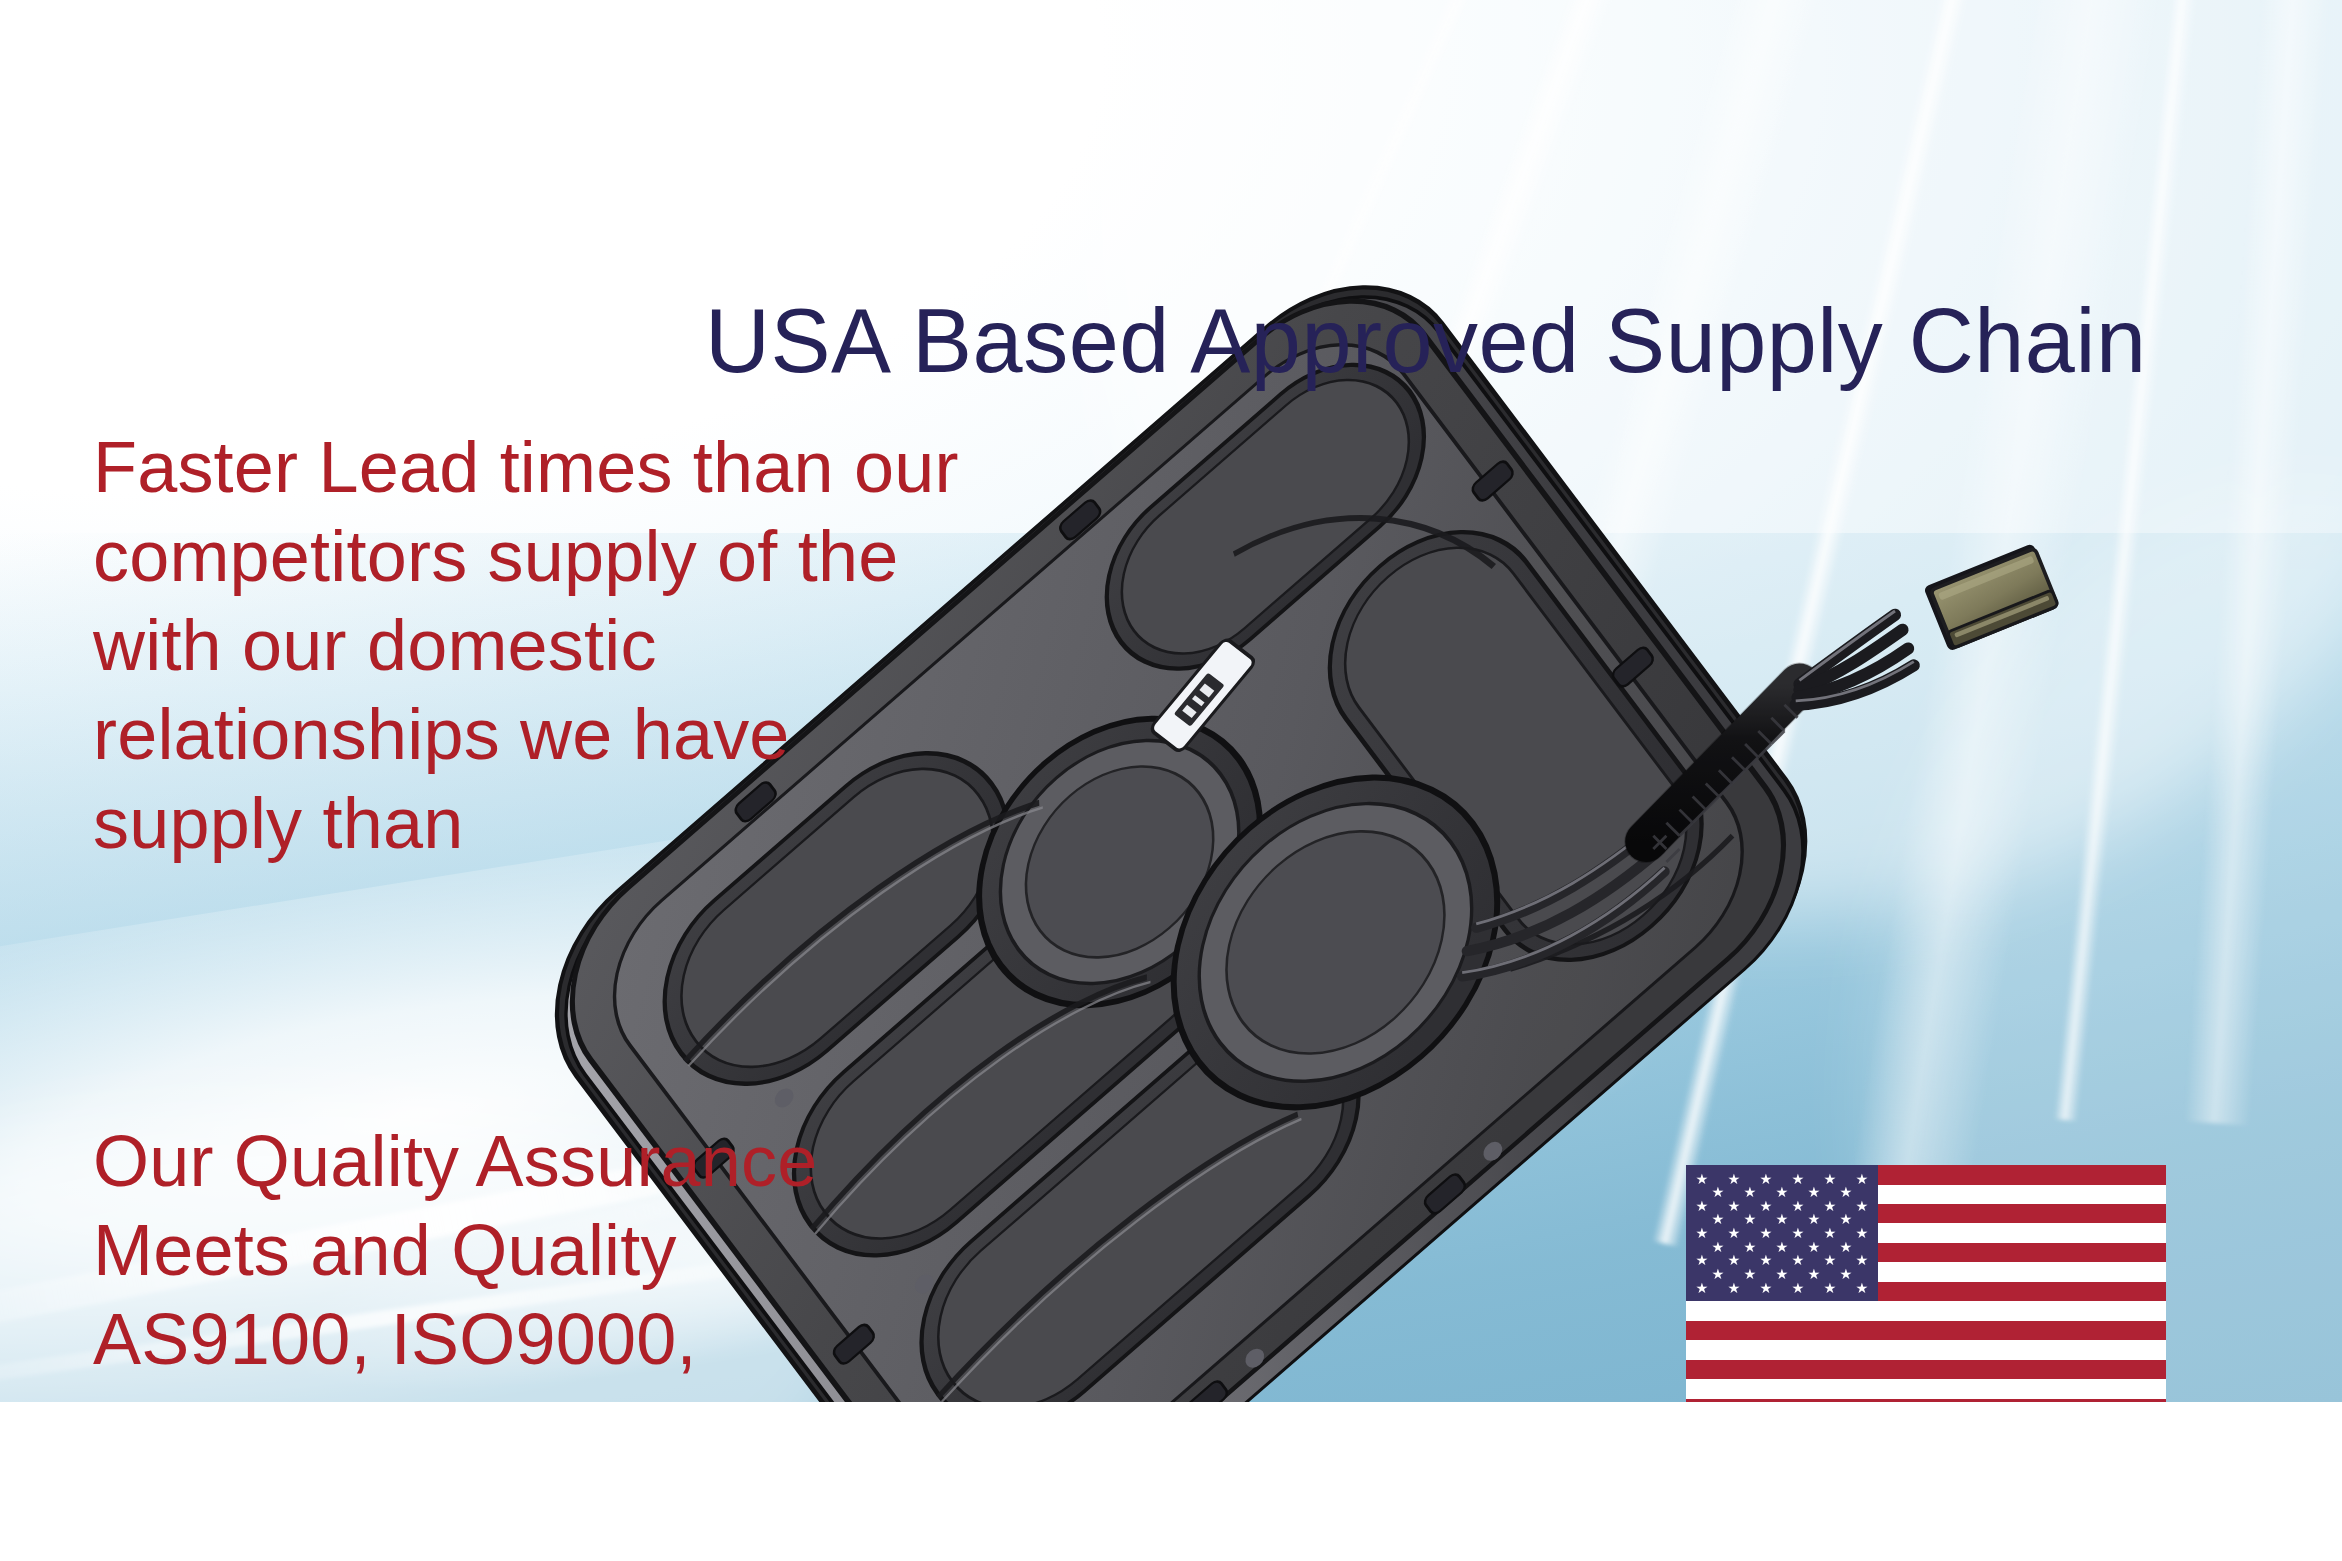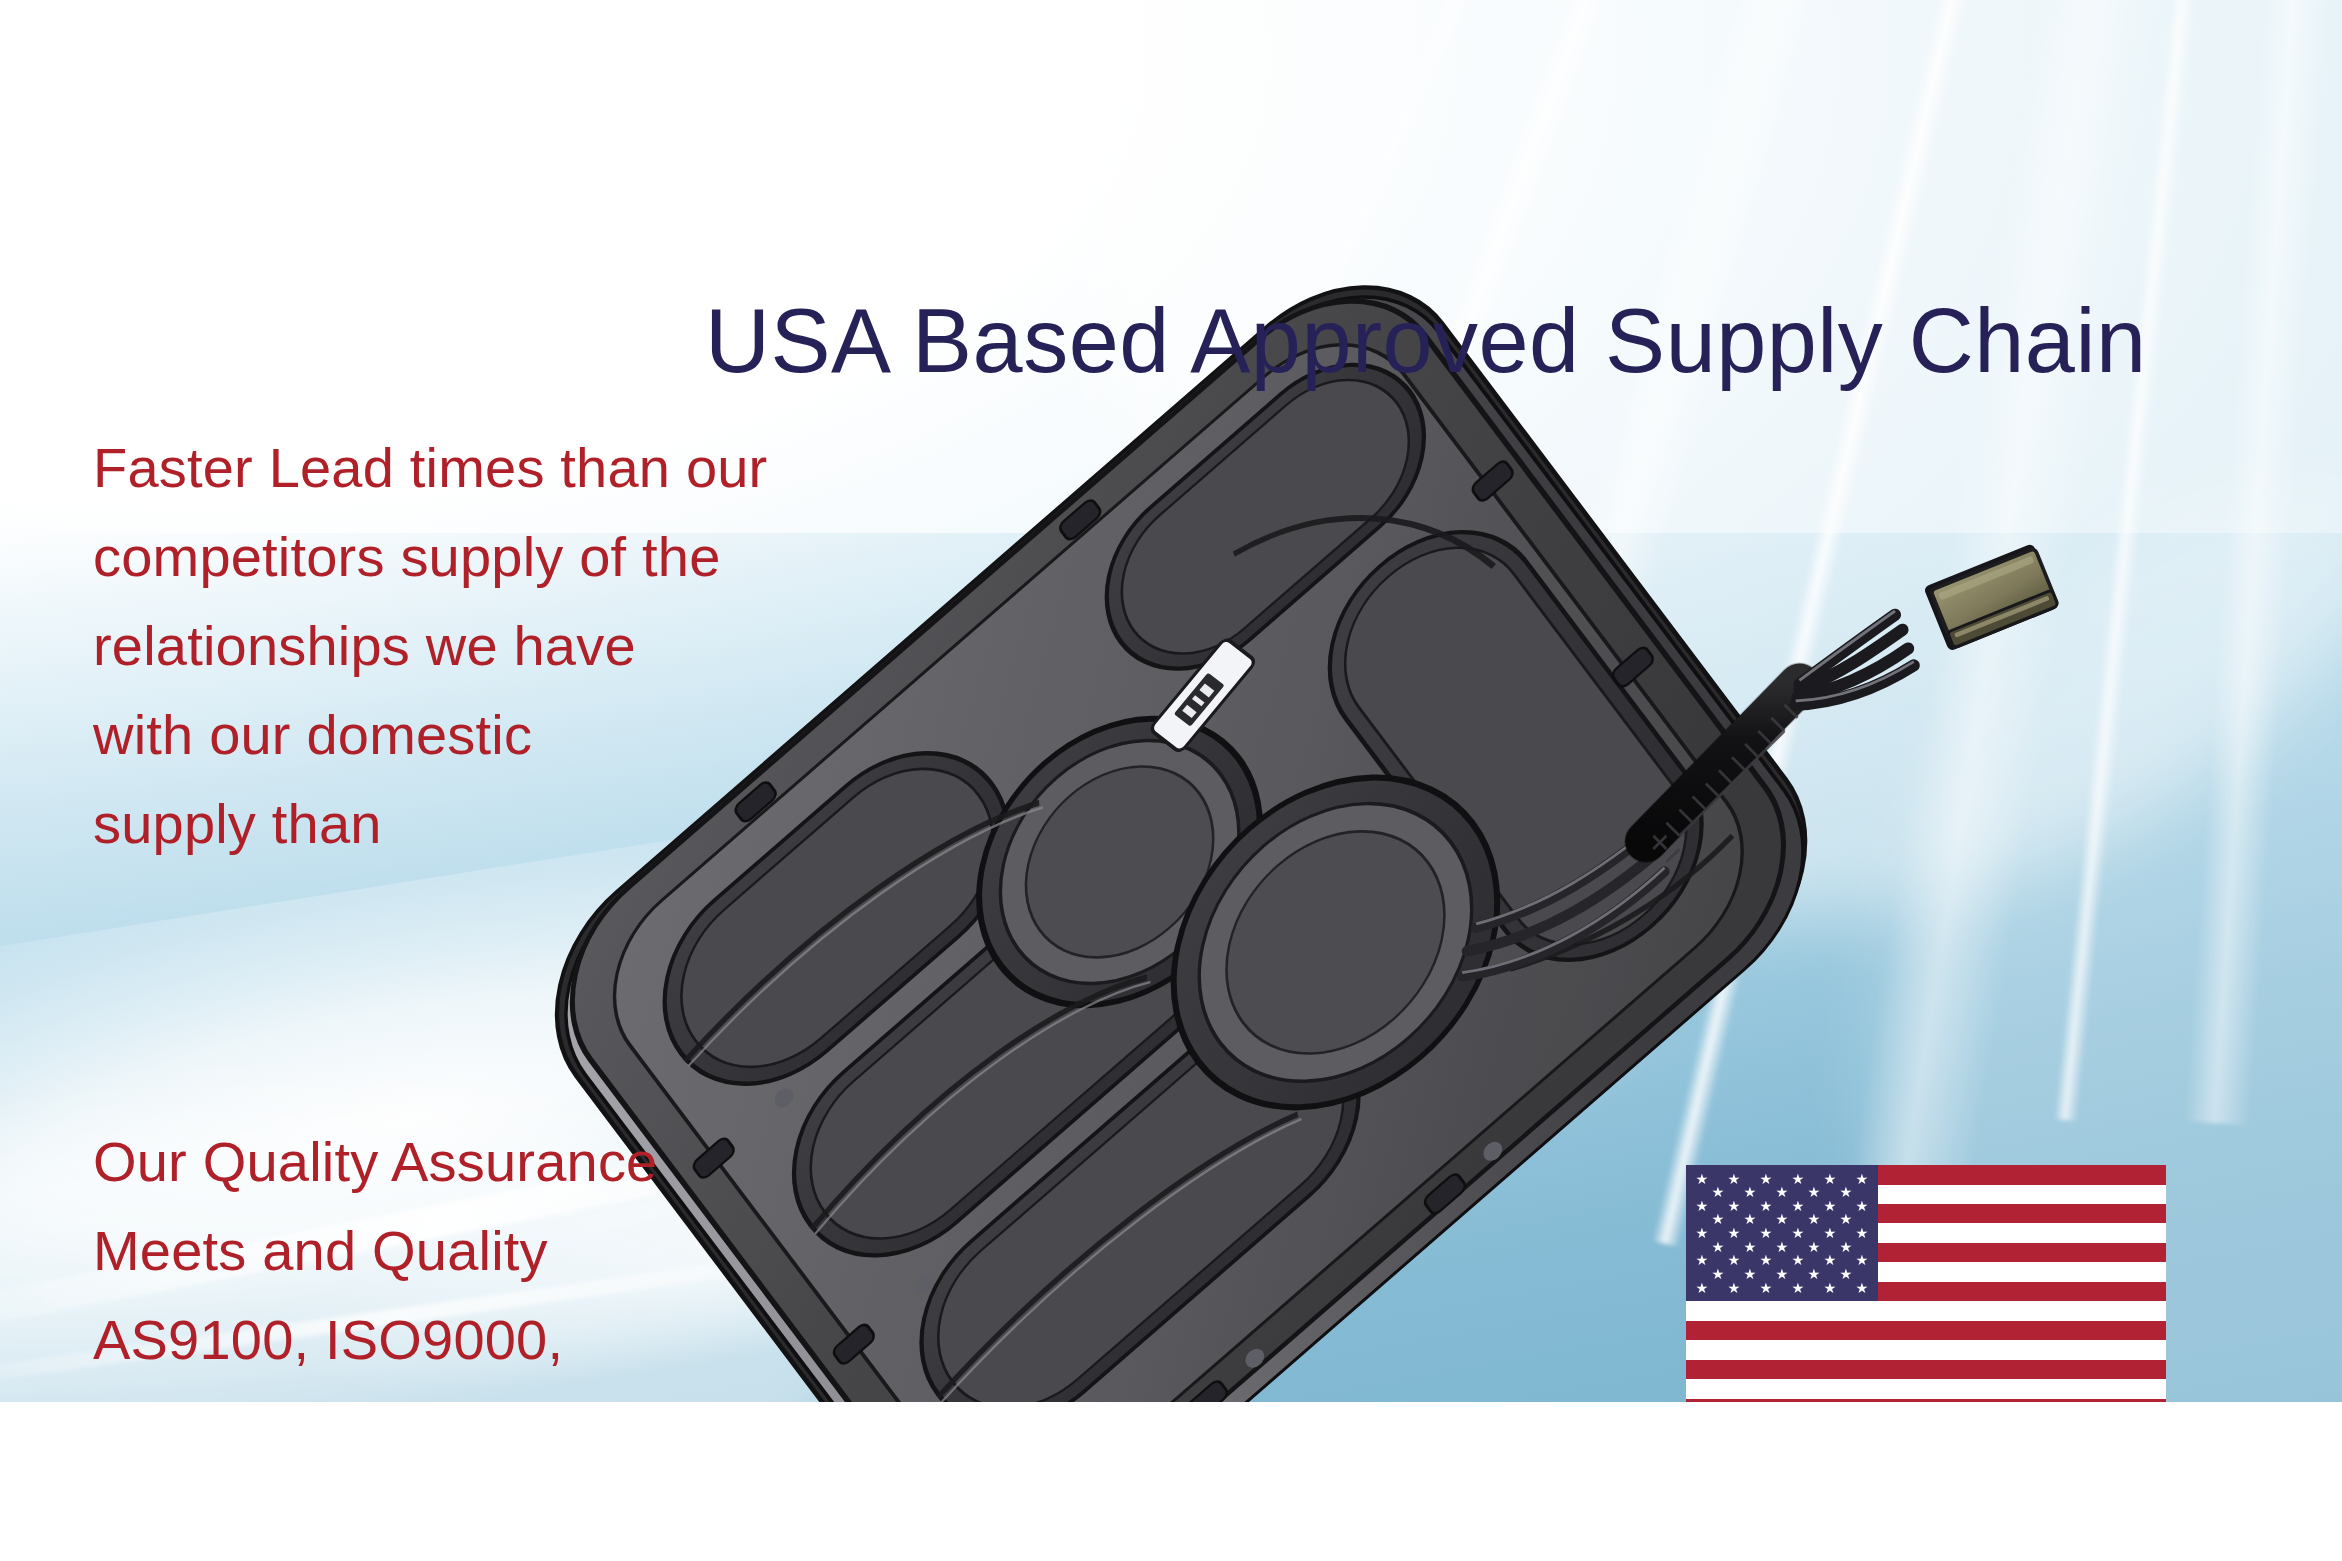--- a/index.html
+++ b/index.html
@@ -56,21 +56,21 @@
     font-weight:400;
     letter-spacing:0.5px;
     color:#262258;
     white-space:nowrap;
   }
 
   
   .copy{
     position:absolute;
     color:#AF2028;
-    font-size:56px;
+    font-size:72px;
     line-height:89px;
     font-weight:400;
     letter-spacing:0.2px;
   }
   .copy .ln{display:block;white-space:nowrap;}
   #copy-top{ left:93px; top:423px; }
   #copy-bottom{ left:93px; top:1117px; }
 
   
   .flag{
@@ -311,22 +311,22 @@
         </g>
       </g>
     </svg>
   </div>
 
   <h1 class="headline">USA Based Approved Supply Chain</h1>
 
   <div class="copy" id="copy-top">
     <span class="ln">Faster Lead times than our</span>
     <span class="ln">competitors supply of the</span>
+    <span class="ln">with our domestic</span>
     <span class="ln">relationships we have</span>
-    <span class="ln">with our domestic</span>
     <span class="ln">supply than</span>
   </div>
 
   <div class="copy" id="copy-bottom">
     <span class="ln">Our Quality Assurance</span>
     <span class="ln">Meets and Quality</span>
     <span class="ln">AS9100, ISO9000,</span>
   </div>
 
   <div class="flag">

